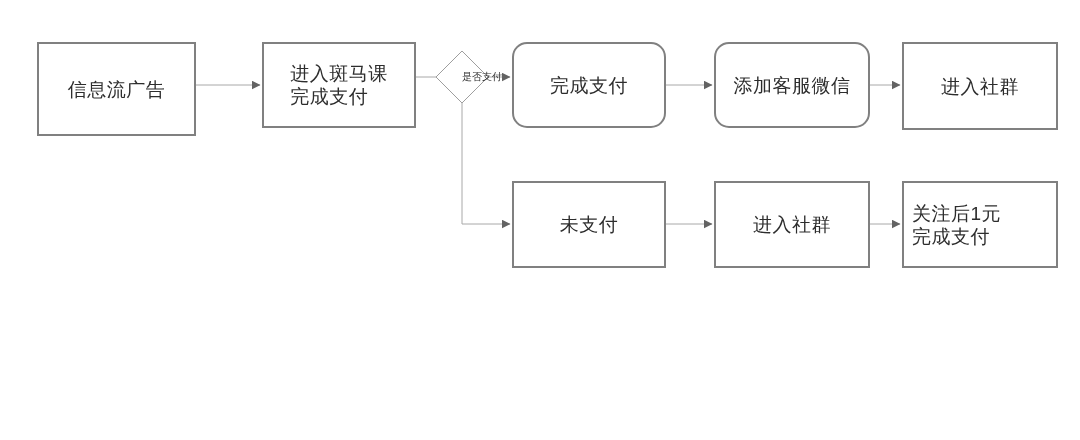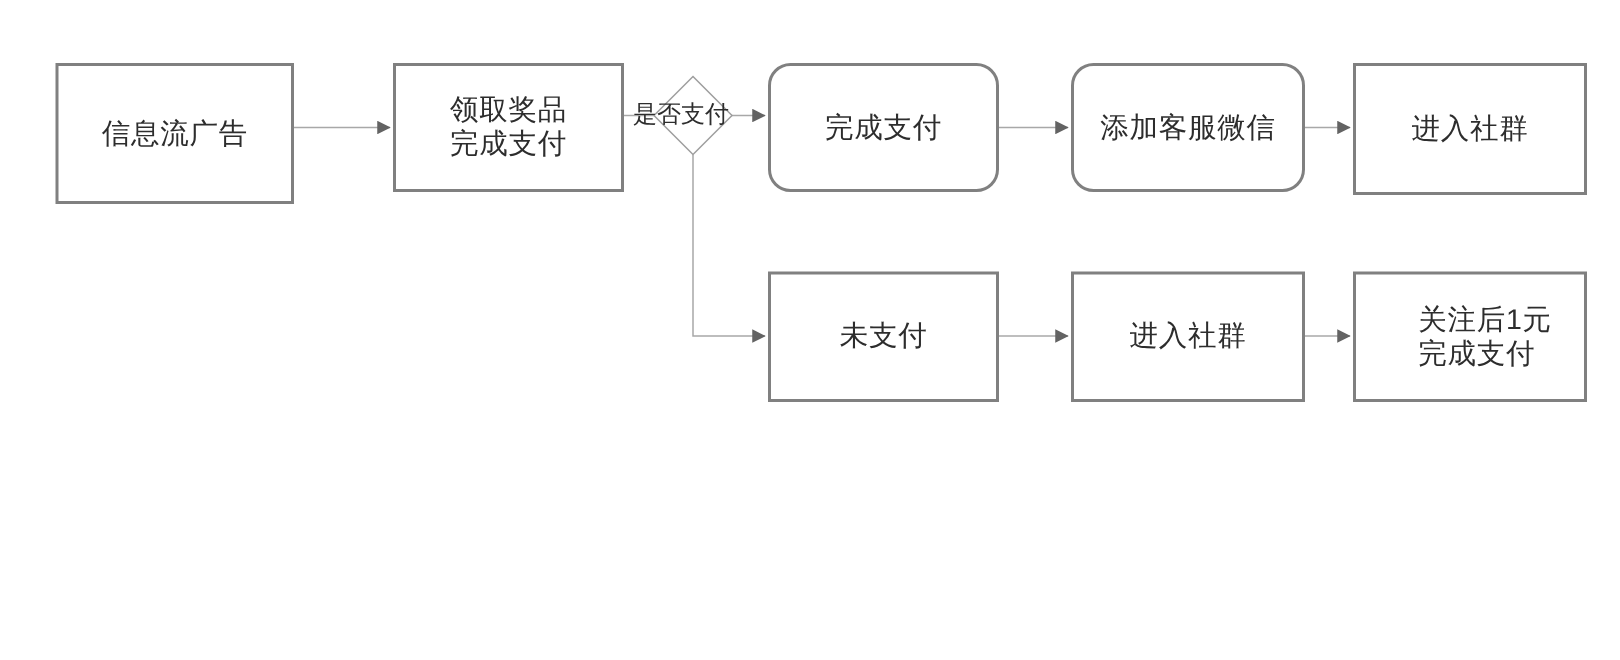--- a/index.html
+++ b/index.html
@@ -50,30 +50,30 @@
   }
   .node .txt{
     font-size:19px;
     line-height:23px;
     text-align:left;
     letter-spacing:0.5px;
   }
   .node .ln{ display:block; }
   .node .ln:empty{ display:none; }
   .node.align-left{
-    justify-content:center;
-    padding-left:20px;
+    justify-content:flex-start;
+    padding-left:8px;
   }
   .decision-label{
     position:absolute;
     left:422px;
     top:70px;
     width:80px;
-    text-align:left;
-    font-size:16px;
+    text-align:right;
+    font-size:10px;
     line-height:14px;
     color:var(--text);
     letter-spacing:0px;
   }
 </style>
 </head>
 <body>
 
 <div class="canvas">
 
@@ -95,21 +95,21 @@
   </svg>
 
   <div class="node" style="left:37px;top:42px;width:159px;height:94px;">
     <div class="txt">
       <span class="ln">信息流广告</span>
     </div>
   </div>
 
   <div class="node" style="left:262px;top:42px;width:154px;height:86px;">
     <div class="txt">
-      <span class="ln">领取奖品</span>
+      <span class="ln">进入斑马课</span>
         <span class="ln">完成支付</span>
     </div>
   </div>
 
   <div class="node" style="left:512px;top:42px;width:154px;height:86px;border-radius:15px;">
     <div class="txt">
       <span class="ln">完成支付</span>
     </div>
   </div>
 

